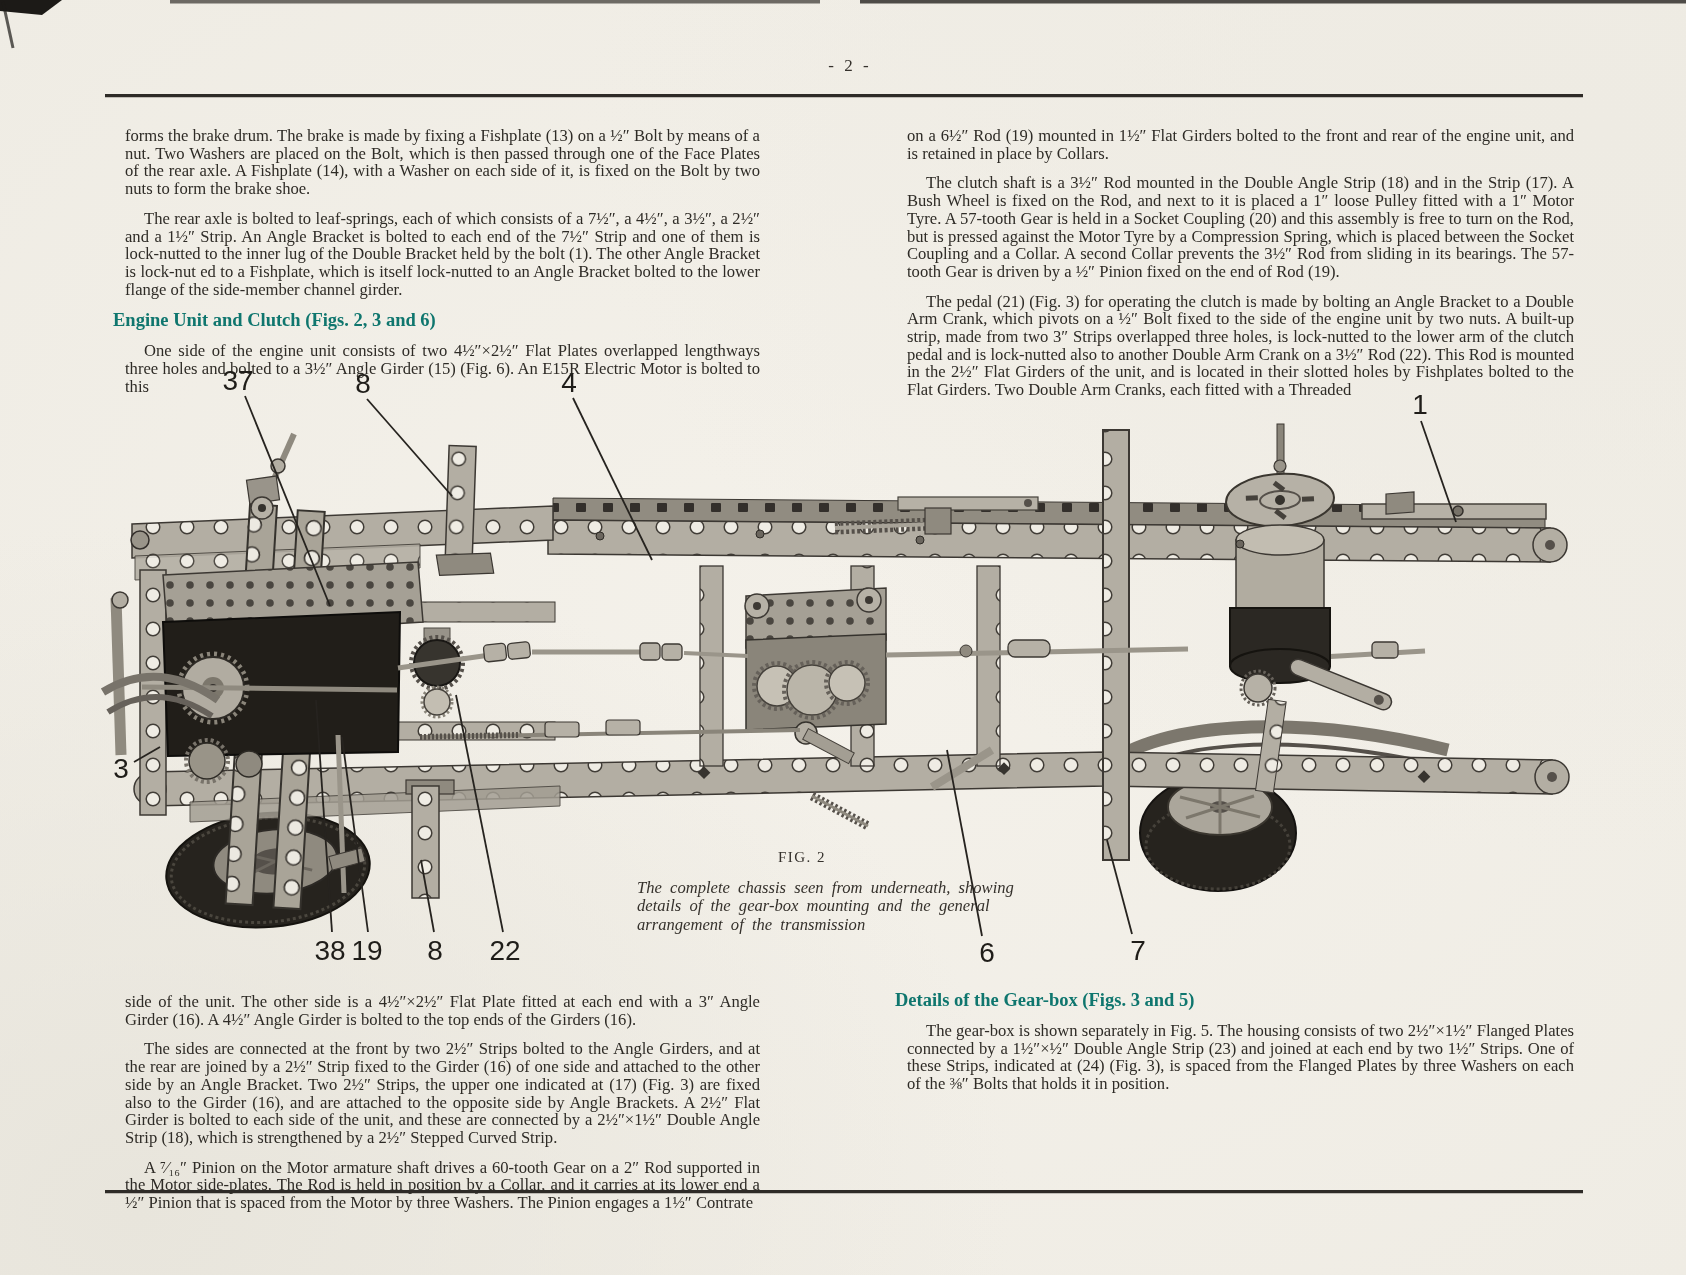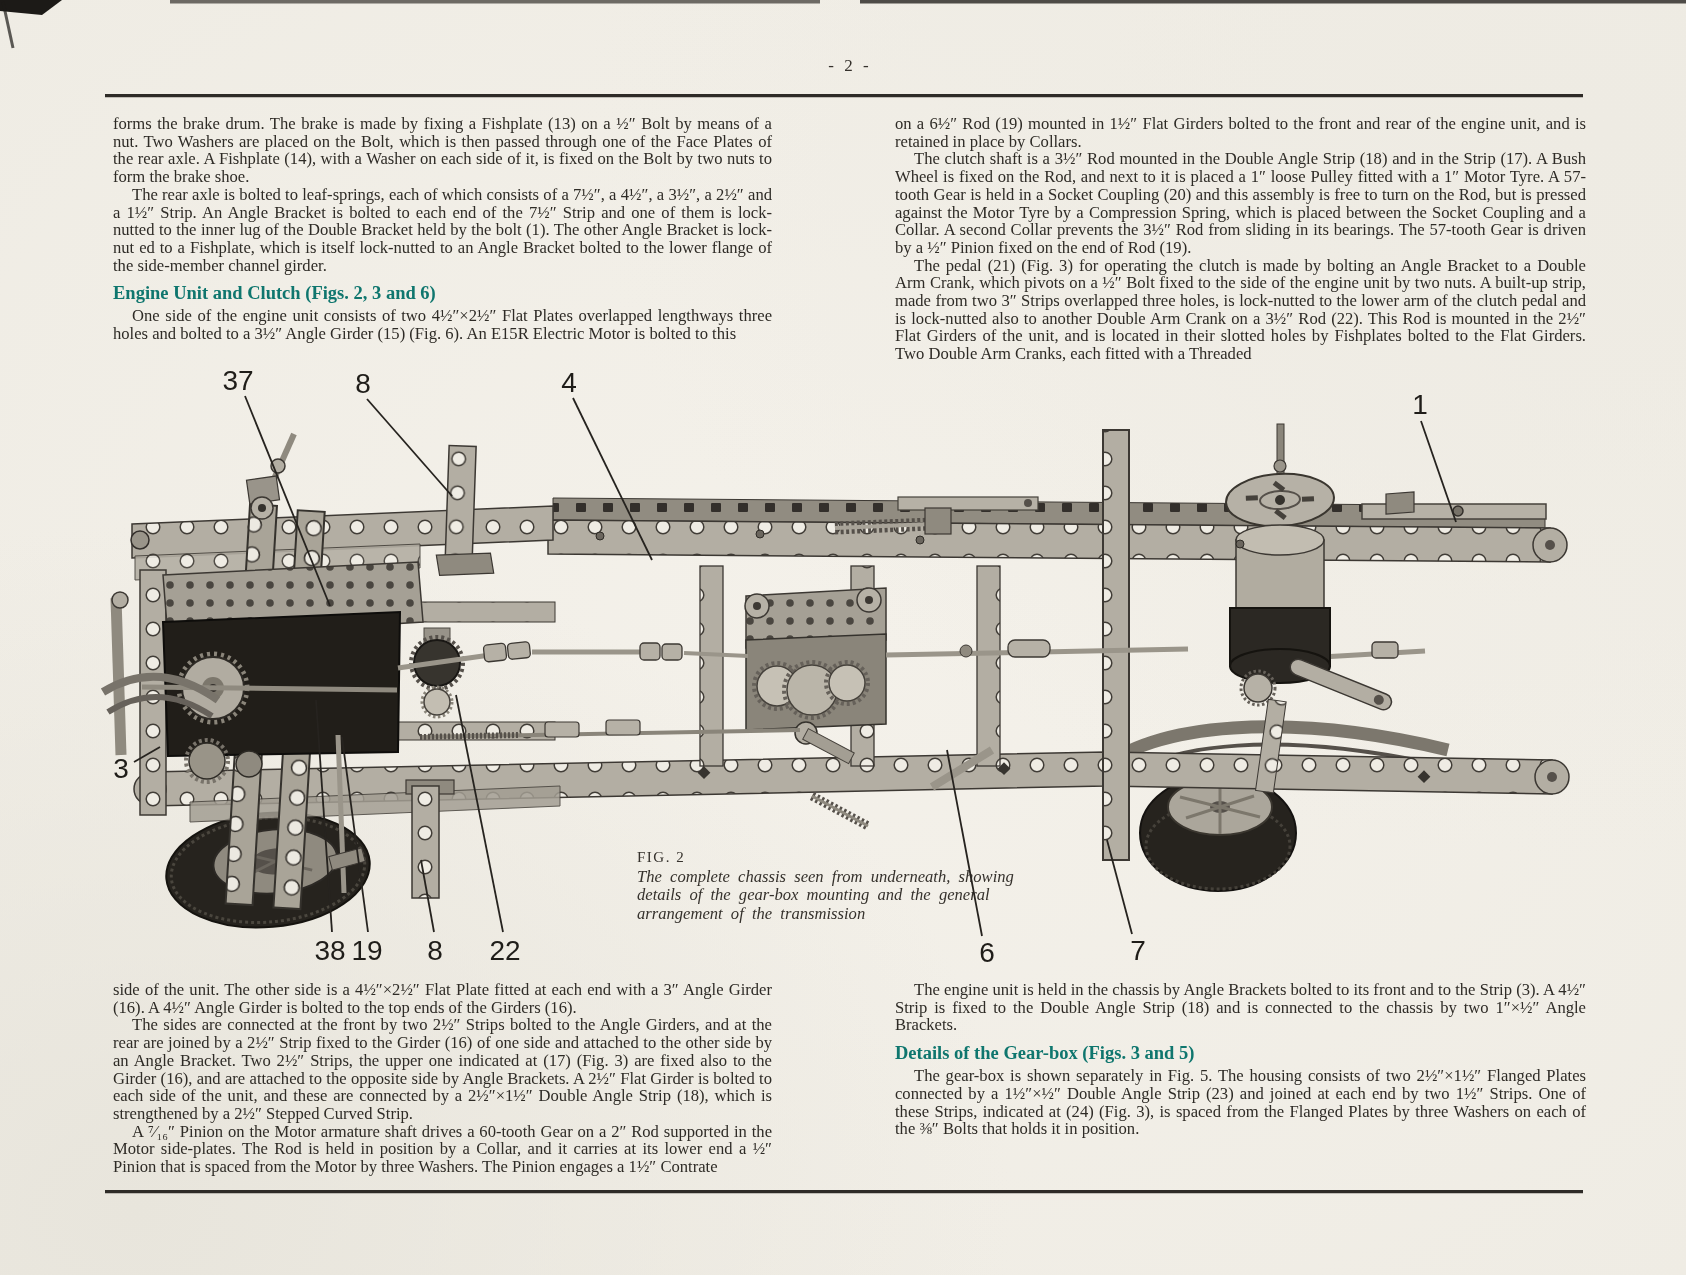--- a/index.html
+++ b/index.html
@@ -14,29 +14,29 @@
     color:#2b2824;
   }
   .page-number{
     position:absolute;left:780px;top:56px;width:140px;text-align:center;
     font-size:17px;letter-spacing:3px;color:#35312c;
   }
   .rule{position:absolute;left:105px;width:1478px;height:2.5px;background:#2e2b27;}
   .rule-top{top:94px;box-shadow:0 1px 0 rgba(46,43,39,.25);}
   .rule-bottom{top:1190px;box-shadow:0 1px 0 rgba(46,43,39,.25);}
   .col{position:absolute;text-align:justify;font-size:16.6px;line-height:17.7px;color:#2e2b26;}
-  .col p{margin:0;}
+  .col p{margin:12px;}
   .col p.indent{text-indent:19px;}
   .top-left{left:113px;top:115px;width:659px;}
   .top-right{left:895px;top:115px;width:691px;}
   .bottom-left{left:113px;top:981px;width:659px;}
   .bottom-right{left:895px;top:981px;width:691px;}
   h2.heading{margin:9px 0 4px 0;font-size:18.5px;line-height:20px;font-weight:bold;color:#0f766e;}
   .caption{position:absolute;left:637px;top:849px;width:330px;color:#35312c;}
-  .fig-label{font-size:15px;letter-spacing:1.5px;margin-bottom:2px;}
+  .fig-label{font-size:15px;letter-spacing:1.5px;margin-bottom:13px;text-align:center;}
   .cap-line{font-style:italic;font-size:16.6px;line-height:18.3px;word-spacing:4px;white-space:nowrap;}
   svg.figure{position:absolute;left:0;top:0;}
   .callout-num{font-family:"Liberation Sans", sans-serif;font-size:28px;fill:#1f1d19;}
 </style>
 </head>
 <body>
 
 <div class="page-number">- 2 -</div>
 <div class="rule rule-top"></div>
 <div class="rule rule-bottom"></div>
@@ -54,21 +54,20 @@
   <p class="body indent">The pedal (21) (Fig. 3) for operating the clutch is made by bolting an Angle Bracket to a Double Arm Crank, which pivots on a ½″ Bolt fixed to the side of the engine unit by two nuts. A built-up strip, made from two 3″ Strips overlapped three holes, is lock-nutted to the lower arm of the clutch pedal and is lock-nutted also to another Double Arm Crank on a 3½″ Rod (22). This Rod is mounted in the 2½″ Flat Girders of the unit, and is located in their slotted holes by Fishplates bolted to the Flat Girders. Two Double Arm Cranks, each fitted with a Threaded</p>
 </div>
 
 <div class="col bottom-left">
   <p class="body">side of the unit. The other side is a 4½″×2½″ Flat Plate fitted at each end with a 3″ Angle Girder (16). A 4½″ Angle Girder is bolted to the top ends of the Girders (16).</p>
   <p class="body indent">The sides are connected at the front by two 2½″ Strips bolted to the Angle Girders, and at the rear are joined by a 2½″ Strip fixed to the Girder (16) of one side and attached to the other side by an Angle Bracket. Two 2½″ Strips, the upper one indicated at (17) (Fig. 3) are fixed also to the Girder (16), and are attached to the opposite side by Angle Brackets. A 2½″ Flat Girder is bolted to each side of the unit, and these are connected by a 2½″×1½″ Double Angle Strip (18), which is strengthened by a 2½″ Stepped Curved Strip.</p>
   <p class="body indent">A ⁷⁄₁₆″ Pinion on the Motor armature shaft drives a 60-tooth Gear on a 2″ Rod supported in the Motor side-plates. The Rod is held in position by a Collar, and it carries at its lower end a ½″ Pinion that is spaced from the Motor by three Washers. The Pinion engages a 1½″ Contrate</p>
 </div>
 
 <div class="col bottom-right">
-  <p class="body indent">The engine unit is held in the chassis by Angle Brackets bolted to its front and to the Strip (3). A 4½″ Strip is fixed to the Double Angle Strip (18) and is connected to the chassis by two 1″×½″ Angle Brackets.</p>
   <h2 class="heading">Details of the Gear-box (Figs. 3 and 5)</h2>
   <p class="body indent">The gear-box is shown separately in Fig. 5. The housing consists of two 2½″×1½″ Flanged Plates connected by a 1½″×½″ Double Angle Strip (23) and joined at each end by two 1½″ Strips. One of these Strips, indicated at (24) (Fig. 3), is spaced from the Flanged Plates by three Washers on each of the ⅜″ Bolts that holds it in position.</p>
 </div>
 
 <div class="caption">
   <div class="fig-label">FIG. 2</div>
   <div class="cap-line">The complete chassis seen from underneath, showing</div>
   <div class="cap-line">details of the gear-box mounting and the general</div>
   <div class="cap-line">arrangement of the transmission</div>
 </div>

